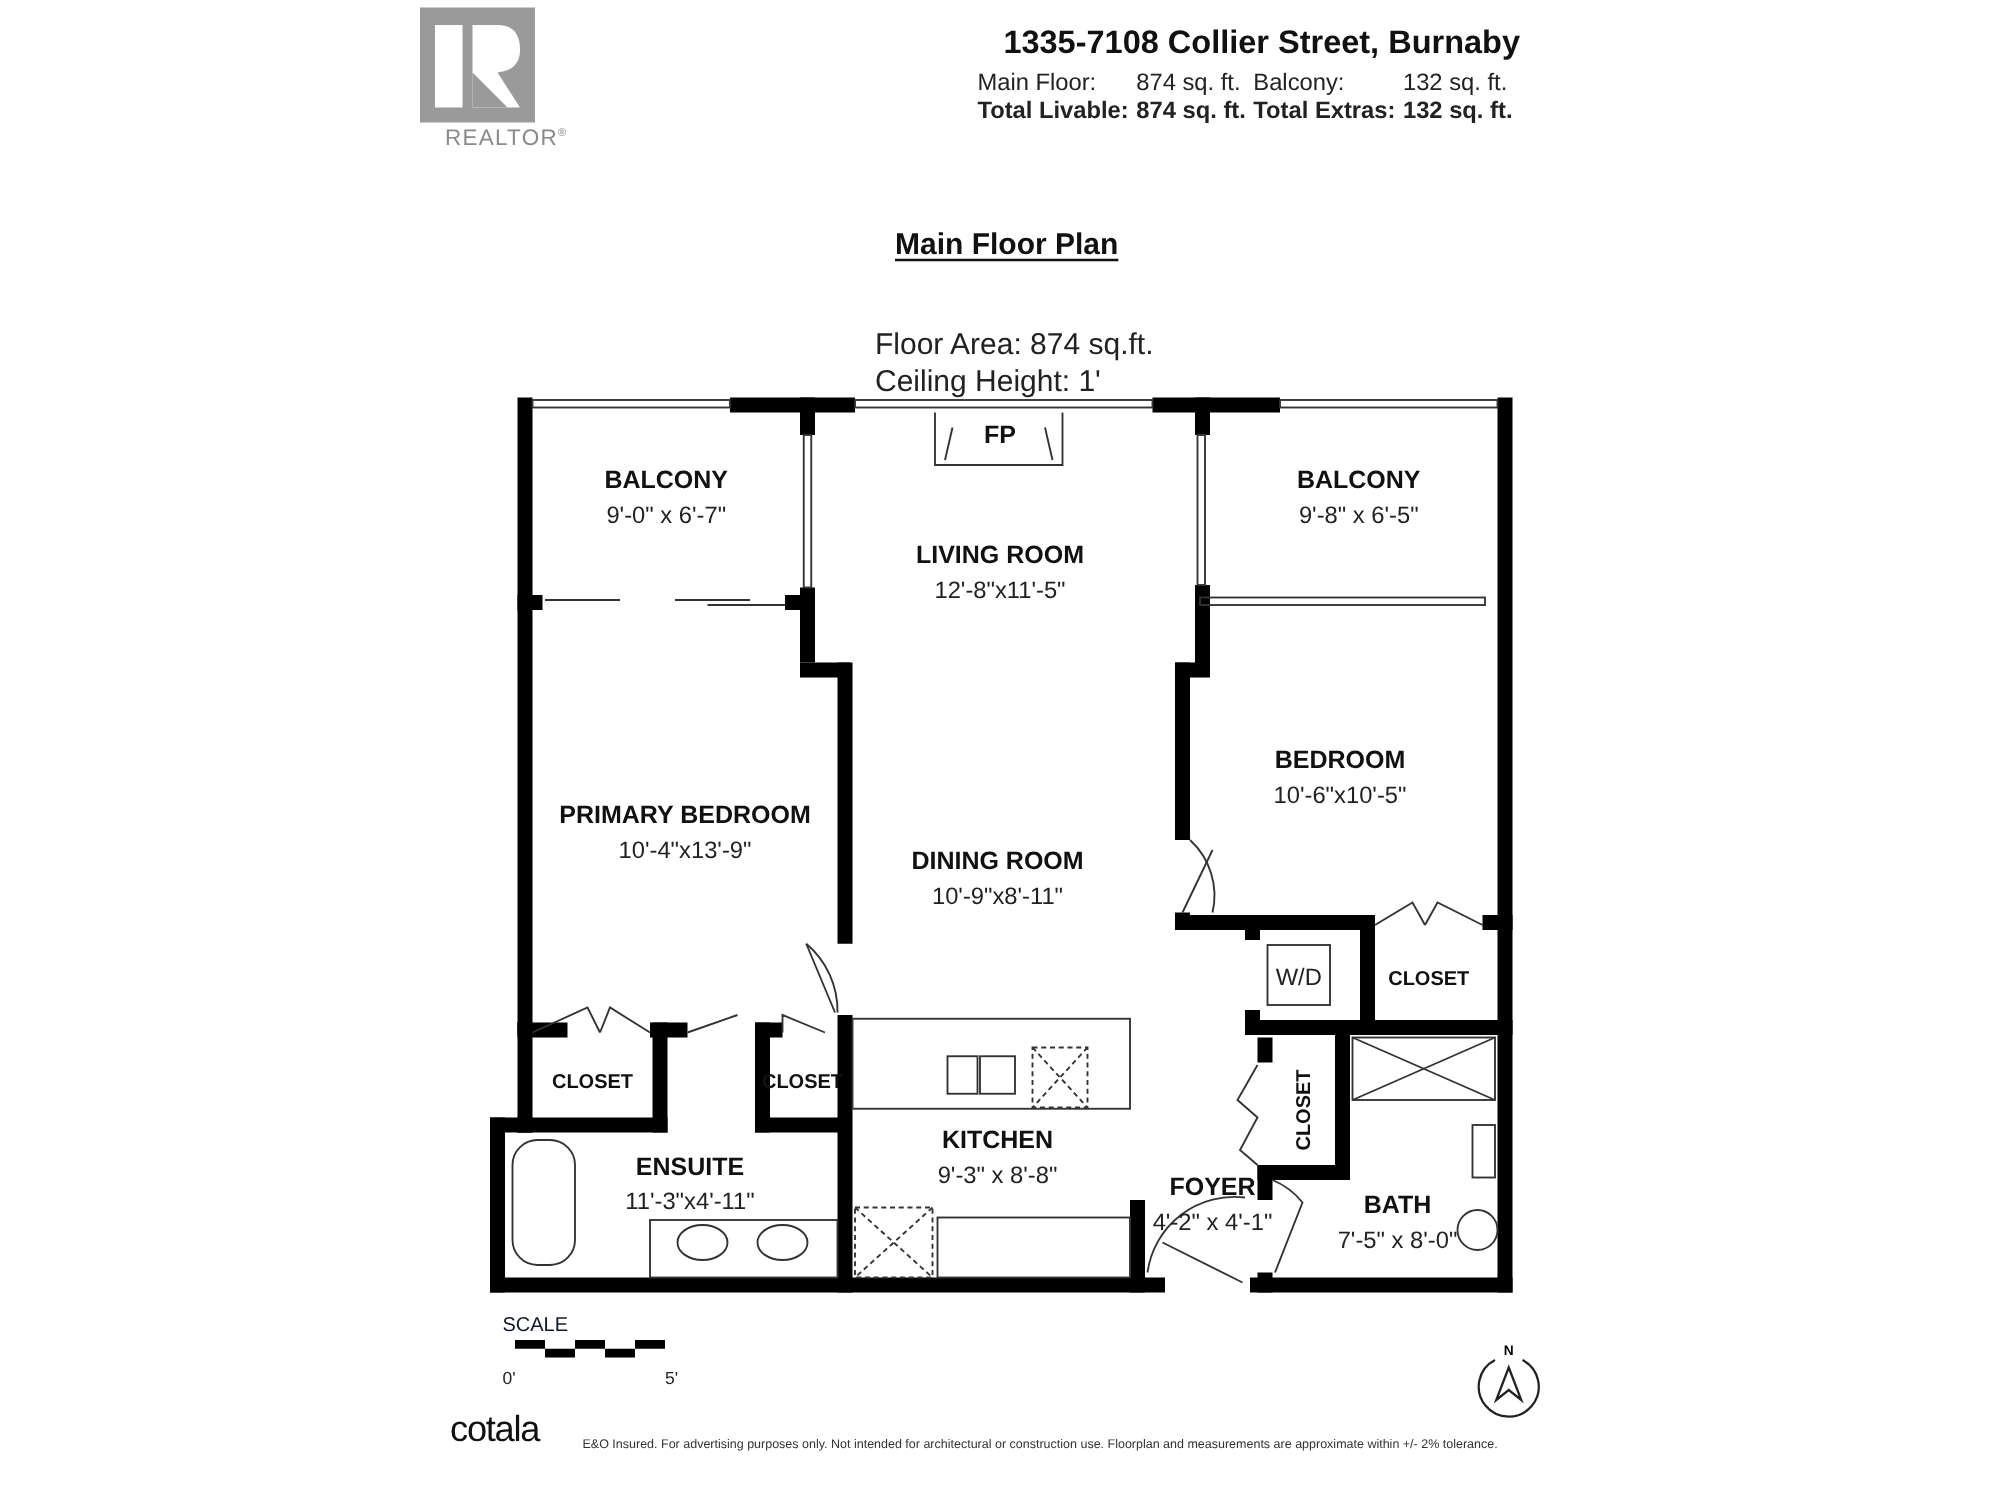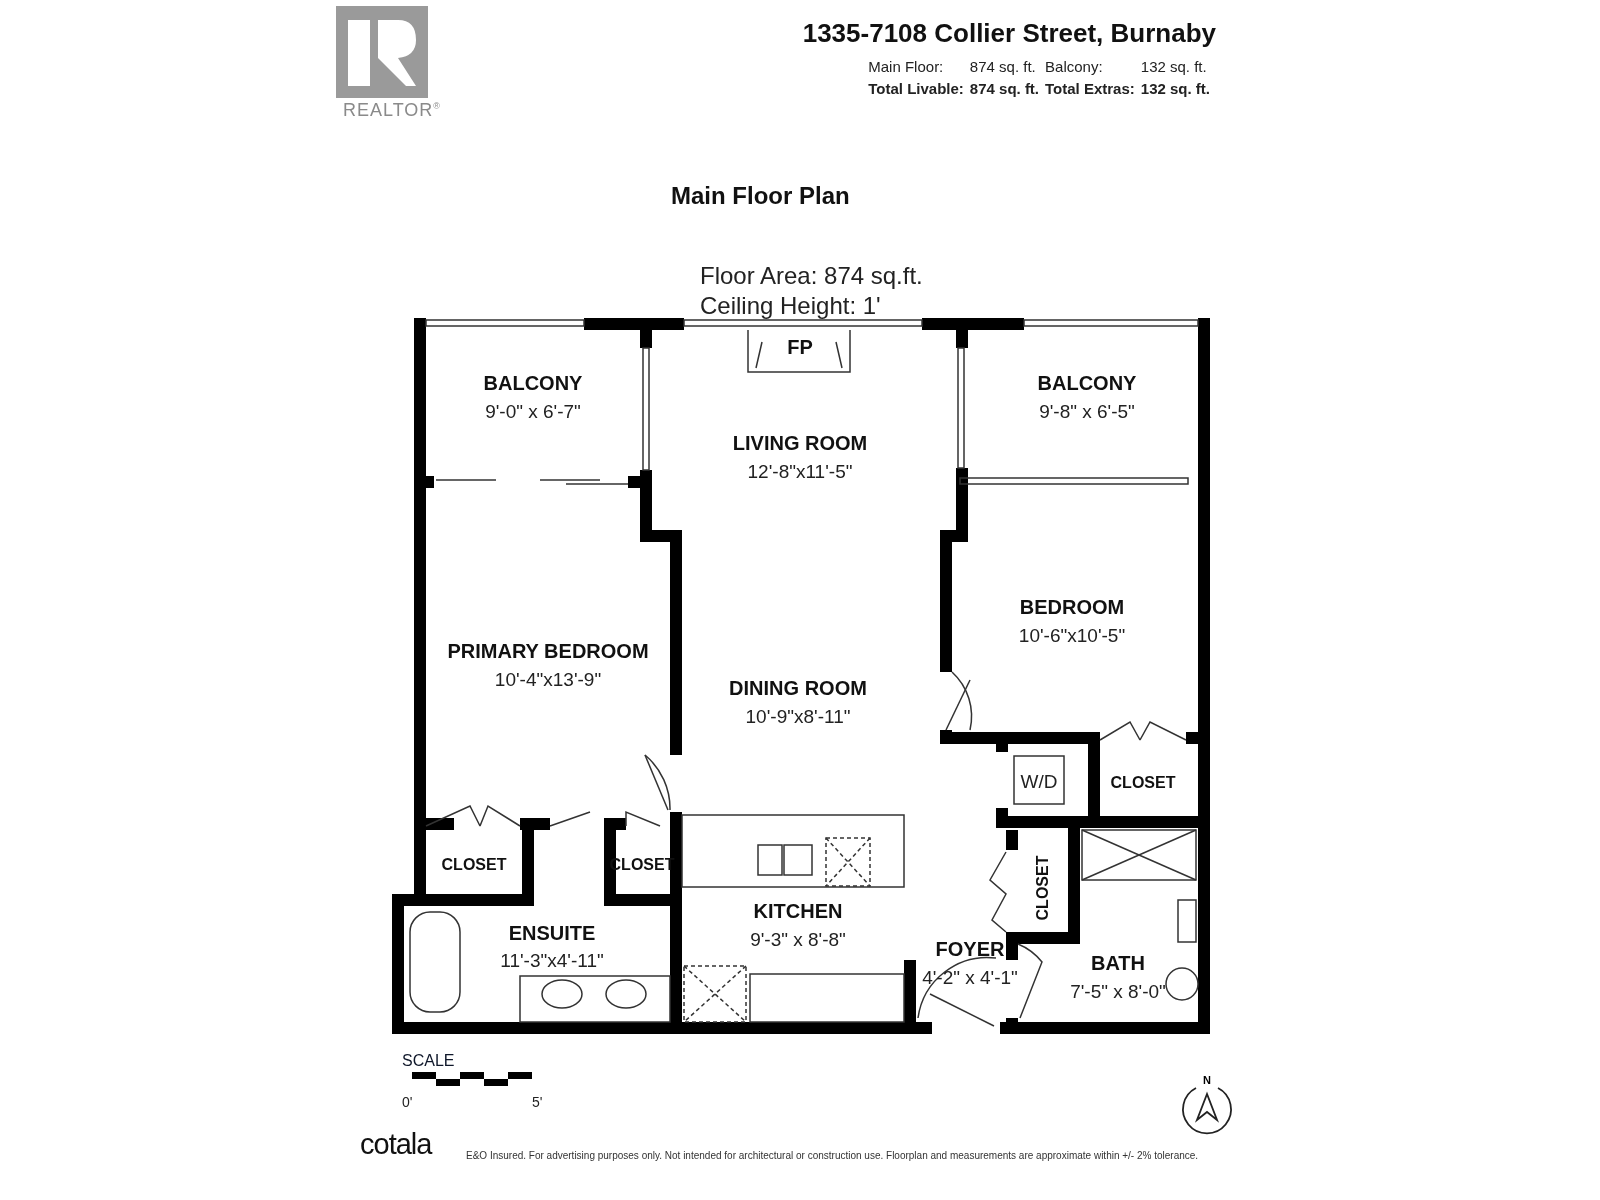--- a/index.html
+++ b/index.html
@@ -1,26 +1,26 @@
 <!DOCTYPE html>
 <html><head>
 <meta charset="utf-8">
 <style>
   html, body { margin:0; padding:0; background:#ffffff; }
   body { width:1600px; height:1200px; position:relative; overflow:hidden; font-family:"Liberation Sans", sans-serif; color:#111; }
   .abs { position:absolute; }
   .realtor-logo { left:336px; top:6px; width:92px; height:92px; background:#9a9a9a; }
-  .realtor-word { left:343px; top:100px; font-size:18px; letter-spacing:1px; color:#8a8a8a; }
+  .realtor-word { left:356px; top:100px; font-size:18px; letter-spacing:1px; color:#8a8a8a; }
   .realtor-word sup { font-size:9px; }
   .addr { right:384px; top:18px; font-size:26px; font-weight:bold; color:#111; white-space:nowrap; }
-  .stats { right:384px; top:56px; font-size:15px; line-height:22px; color:#222; text-align:left; }
+  .stats { right:384px; top:56px; font-size:19px; line-height:22px; color:#222; text-align:left; }
   .stats table { border-collapse:collapse; }
   .stats td { padding:0 6px 0 0; white-space:nowrap; }
   .stats .b td { font-weight:bold;text-align:right; }
-  .plan-title { left:671px; top:182px; font-size:24px; font-weight:bold; text-underline-offset:4px; }
+  .plan-title { left:716px; top:182px; font-size:24px; font-weight:bold; text-decoration:underline; text-underline-offset:4px; }
   .plan-sub { left:700px; font-size:24px; color:#222;margin-top:46px; }
   .plan-svg { left:0; top:0; }
   .room-name { font-family:"Liberation Sans", sans-serif; font-weight:bold; font-size:20px; fill:#111; text-anchor:middle; }
   .room-dim { font-family:"Liberation Sans", sans-serif; font-size:19px; fill:#222; text-anchor:middle; }
   .small-name { font-family:"Liberation Sans", sans-serif; font-weight:bold; font-size:16px; fill:#111; text-anchor:middle; }
   .scale-label { left:402px; top:1052px; font-size:16px; color:#0f172a; }
   .scale-0 { left:402px; top:1094px; font-size:14px; color:#222; }
   .scale-5 { left:532px; top:1094px; font-size:14px; color:#222; }
   .cotala { left:360px; top:1128px; font-size:29px; font-weight:normal; letter-spacing:-1px; color:#111; }
   .disclaimer { left:466px; top:1150px; font-size:10px; color:#333; white-space:nowrap;text-align:center; }

